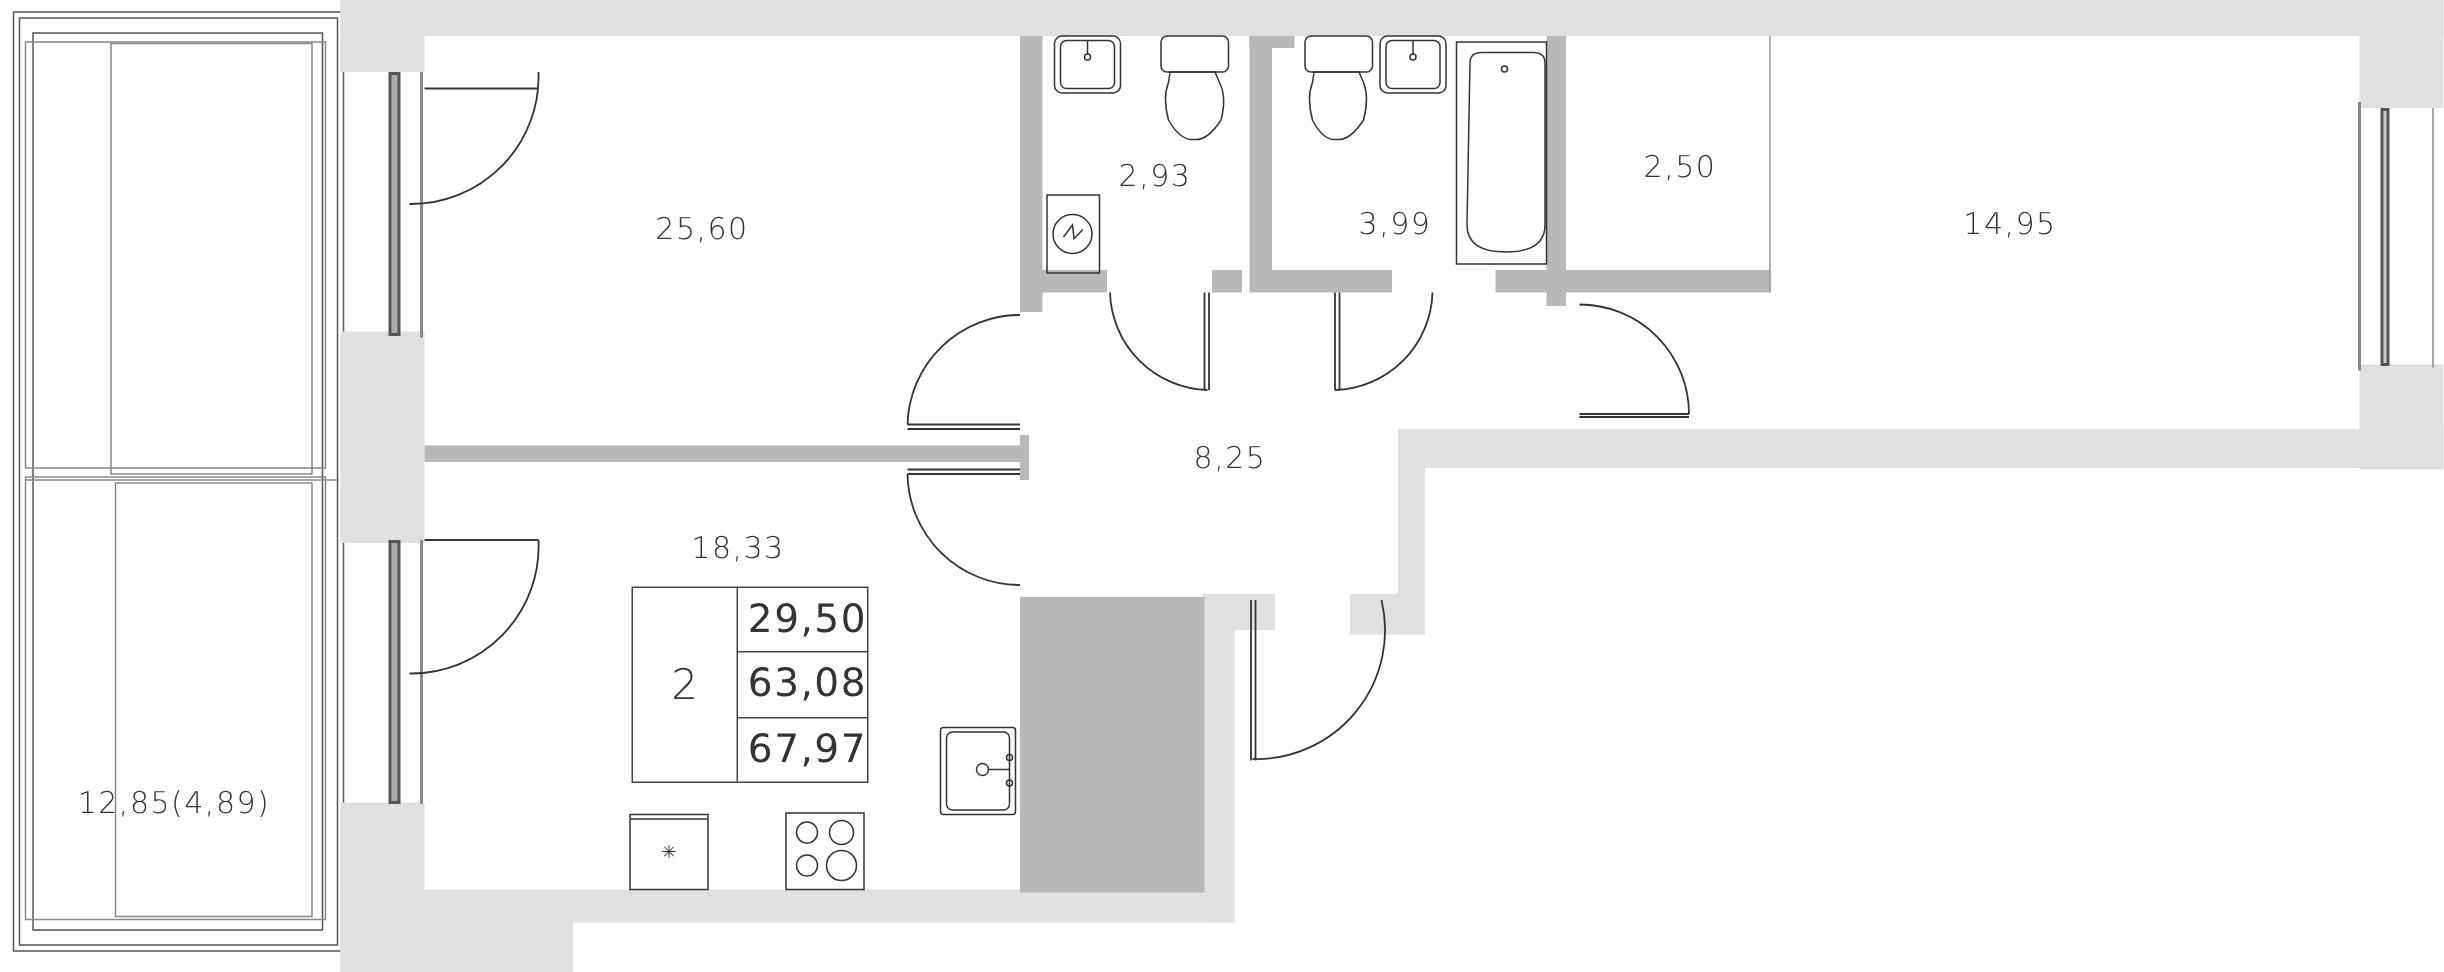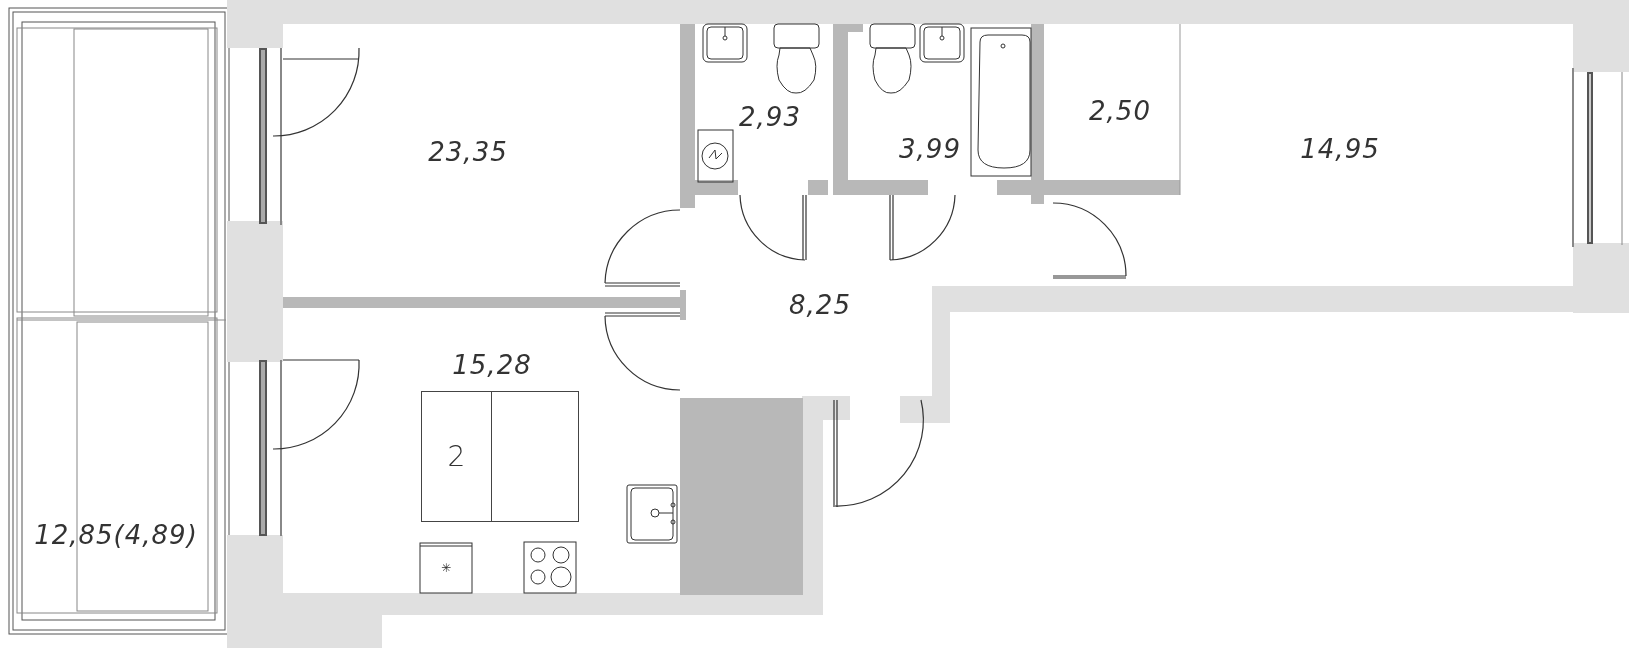--- a/index.html
+++ b/index.html
@@ -1,19 +1,19 @@
 <!DOCTYPE html>
 <html><head>
 <meta charset="utf-8">
 <style>
   html, body { margin: 0; padding: 0; background: #ffffff; }
   body { width: 1629px; height: 648px; overflow: hidden; position: relative; font-family: "Liberation Sans", sans-serif; }
   #plan { position: absolute; left: 0; top: 0; width: 1629px; height: 648px; }
   .lbl { position: absolute; font-family: "DejaVu Sans", sans-serif; font-weight: 200; color: #333; letter-spacing: 1px; white-space: nowrap; transform: translate(-50%, -50%); line-height: 1; }
-  .lbl-room { font-size: 26px; font-style: italic; }
+  .lbl-room { font-size: 20px; }
   .summary { position: absolute; left: 421px; top: 391px; width: 158px; height: 131px; border: 1.5px solid #444; box-sizing: border-box; display: flex; }
   .summary .rooms { width: 69px; border-right: 1.5px solid #444; display: flex; align-items: center; justify-content: center; font-family: "DejaVu Sans", sans-serif; font-size: 28px; color: #333; font-weight: 200; }
   .summary .areas { flex: 1; display: flex; flex-direction: column; }
   .summary .areas div { flex: 1; display: flex; align-items: center; justify-content: flex-end; padding-right: 0; font-family: "DejaVu Sans", sans-serif; font-size: 26px; color: #333; border-bottom: 1.5px solid #444; letter-spacing: 1px; }
   .summary .areas div:last-child { border-bottom: none; }
 </style>
 </head>
 <body>
 
 <svg id="plan" viewBox="0 0 1629 648" xmlns="http://www.w3.org/2000/svg">
@@ -160,24 +160,29 @@
   <g fill="none" stroke="#333" stroke-width="1">
     <rect x="627" y="485" width="50" height="58" rx="2"></rect>
     <rect x="631" y="488" width="42" height="52" rx="4"></rect>
     <circle cx="655" cy="513" r="4"></circle>
     <line x1="659" y1="513" x2="673" y2="513"></line>
     <circle cx="673" cy="505" r="2"></circle>
     <circle cx="673" cy="522" r="2"></circle>
   </g>
 </svg>
 
-<div class="lbl lbl-room" style="left:468px;top:152px;">23,35</div>
+<div class="lbl lbl-room" style="left:468px;top:152px;">25,60</div>
 <div class="lbl lbl-room" style="left:770px;top:117px;">2,93</div>
 <div class="lbl lbl-room" style="left:930px;top:117px;margin-top:32px;">3,99</div>
 <div class="lbl lbl-room" style="left:1120px;top:111px;">2,50</div>
 <div class="lbl lbl-room" style="left:1340px;top:149px;text-align:right;">14,95</div>
 <div class="lbl lbl-room" style="left:820px;top:305px;">8,25</div>
-<div class="lbl lbl-room" style="left:492px;top:365px;">15,28</div>
+<div class="lbl lbl-room" style="left:492px;top:365px;">18,33</div>
 <div class="lbl lbl-room" style="left:116px;top:535px;">12,85(4,89)</div>
 
 <div class="summary">
   <div class="rooms">2</div>
+  <div class="areas">
+    <div>29,50</div>
+    <div>63,08</div>
+    <div>67,97</div>
+  </div>
 </div>
 
 </body></html>

